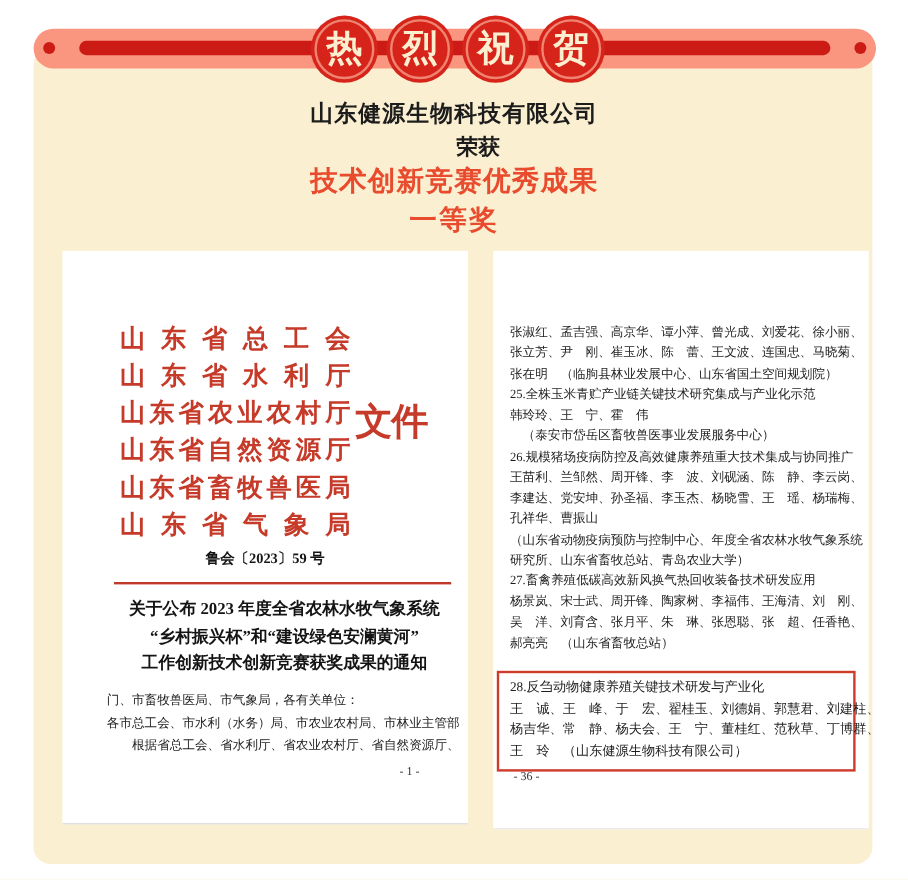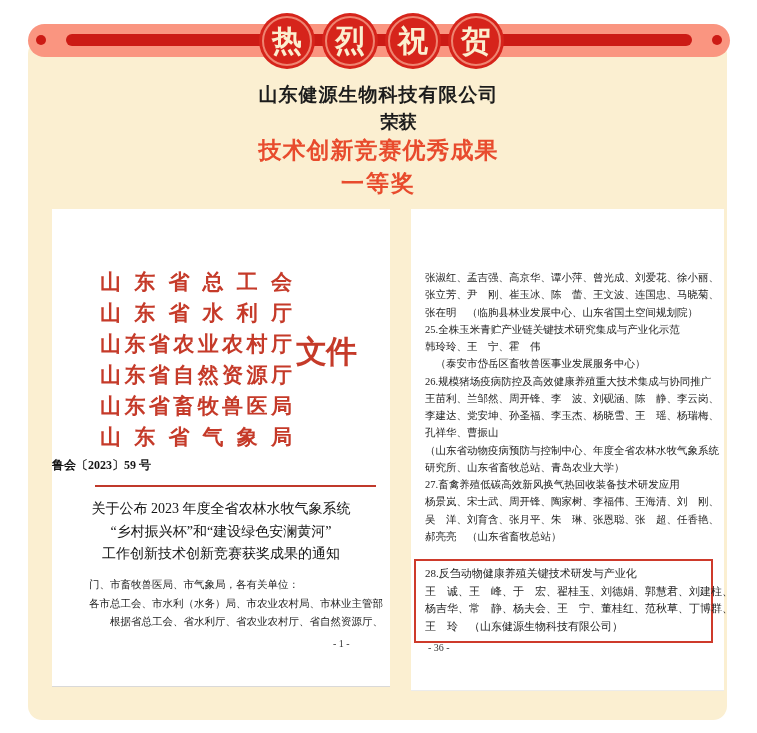--- a/index.html
+++ b/index.html
@@ -54,27 +54,27 @@
   .agency-line{
     display:flex;justify-content:space-between;height:31px;align-items:center;
     font-family:"Liberation Serif", serif;font-weight:bold;font-size:21px;color:#C53A29;
   }
   .doc-label{
     position:absolute;left:244px;top:122px;
     font-family:"Liberation Serif", serif;font-weight:bold;font-size:31px;
     letter-spacing:-1px;color:#C53A29;white-space:nowrap;
   }
   .doc-number{
-    position:absolute;left:0;top:248px;width:100%;text-align:left;
+    position:absolute;left:0;top:248px;width:100%;text-align:center;
     font-family:"Liberation Serif", serif;font-weight:bold;font-size:12px;color:#151515;
   }
   .red-rule{position:absolute;left:43px;top:276px;width:281px;height:2px;background:#C0392B;}
   .doc-title{
-    position:absolute;left:0;top:289px;width:100%;text-align:center;
-    font-family:"Liberation Serif", serif;font-weight:normal;font-size:14px;
+    position:absolute;left:16px;top:289px;width:100%;text-align:center;
+    font-family:"Liberation Serif", serif;font-weight:bold;font-size:14px;
     line-height:22.5px;color:#141414;white-space:nowrap;
   }
   .doc-body{
     position:absolute;left:37px;top:367px;width:290px;
     font-family:"Liberation Serif", serif;font-size:10.5px;line-height:18.5px;
     color:#222;white-space:nowrap;
   }
   .page-num{
     position:absolute;font-family:"Liberation Serif", serif;font-size:10px;color:#333;
     white-space:nowrap;

